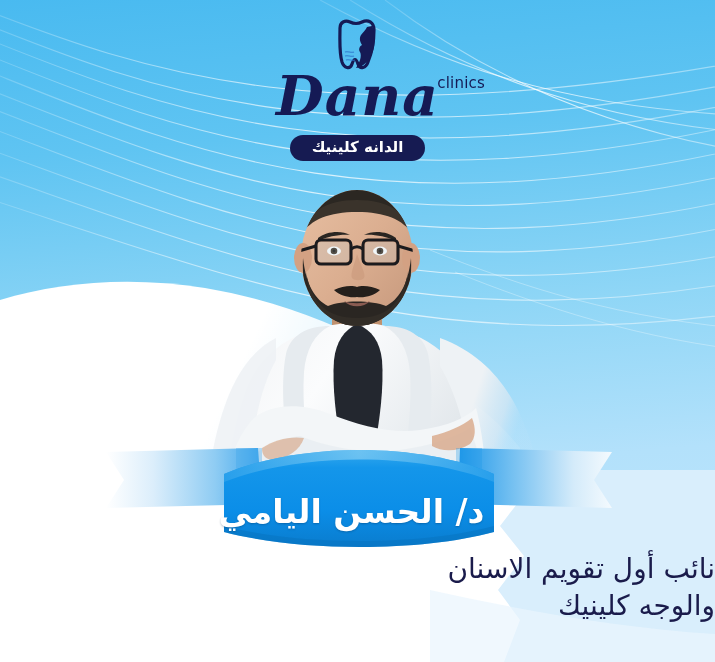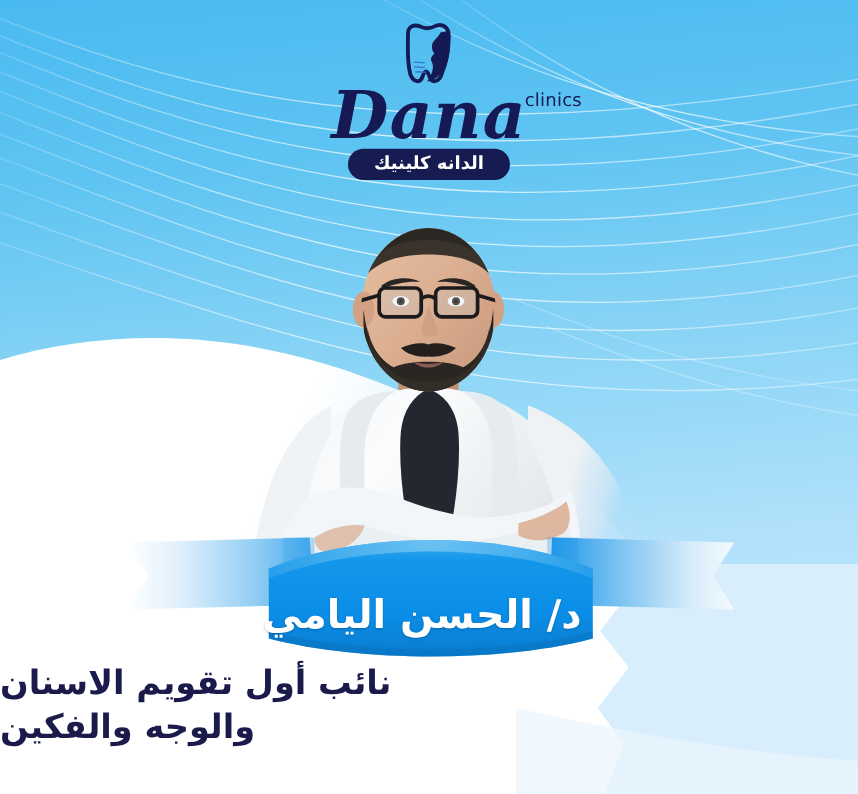--- a/index.html
+++ b/index.html
@@ -74,21 +74,21 @@
     right: -46px;
     top: 6px;
     font-family: "DejaVu Sans", "Liberation Sans", sans-serif;
     font-weight: normal;
     font-size: 15px;
     color: #151A55;
     letter-spacing: 0.2px;
   }
   .logo-pill {
     display: inline-block;
-    margin-top: 0;
+    margin-top: 11px;
     background: #161B52;
     color: #ffffff;
     border-radius: 14px;
     padding: 3px 22px 5px 22px;
     font-size: 15px;
     font-weight: bold;
     direction: rtl;
     line-height: 18px;
   }
 
@@ -146,25 +146,25 @@
     height: 192px;
     z-index: 10;
     pointer-events: none;
   }
   .subtitle {
     position: absolute;
     left: 0;
     right: 0;
     top: 550px;
     z-index: 22;
-    text-align: left;
+    text-align: right;
     direction: rtl;
     color: #1A1B4B;
     font-size: 28px;
-    font-weight: bold;
+    font-weight: normal;
     line-height: 37px;
   }
   .subtitle .line { display: block; }
 </style>
 </head>
 <body>
 
 <div id="poster">
 
   <div class="bg-sky"></div>
@@ -389,16 +389,16 @@
 
     <path d="M224,44 C300,12 420,12 494,44 L494,52 C420,22 300,22 224,52 Z" fill="url(#bandTop)" opacity="0.75"></path>
 
     <path d="M224,96 C300,116 420,116 494,96 L494,102 C420,122 300,122 224,102 Z" fill="#0670BC" opacity="0.45"></path>
   </svg>
 
   <div class="ribbon-name">د/ الحسن اليامي</div>
 
   <div class="subtitle">
     <span class="line">نائب أول تقويم الاسنان</span>
-    <span class="line">والوجه والفكين</span>
+    <span class="line">والوجه كلينيك</span>
   </div>
 
 </div>
 
 </body></html>

